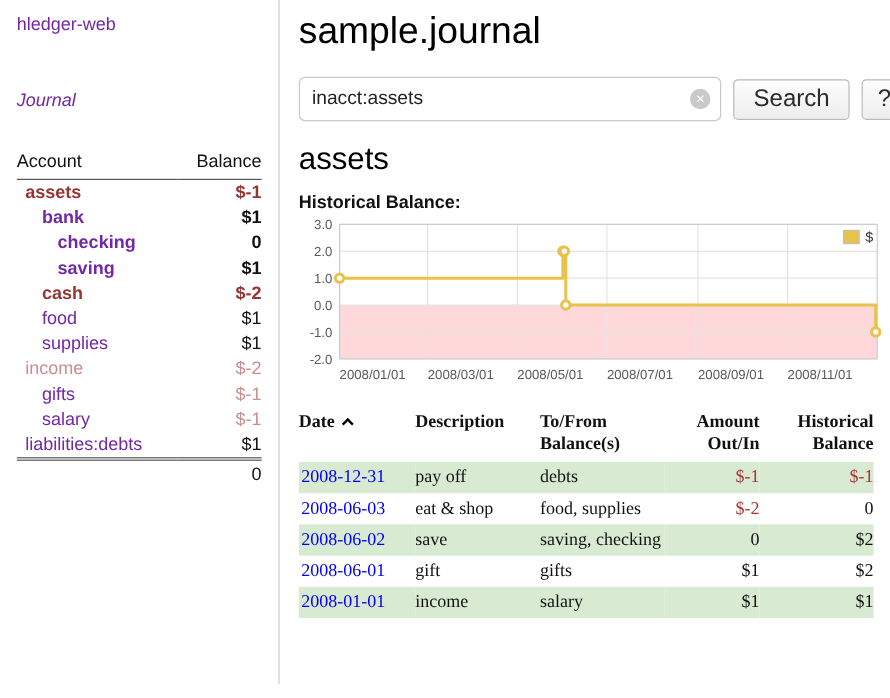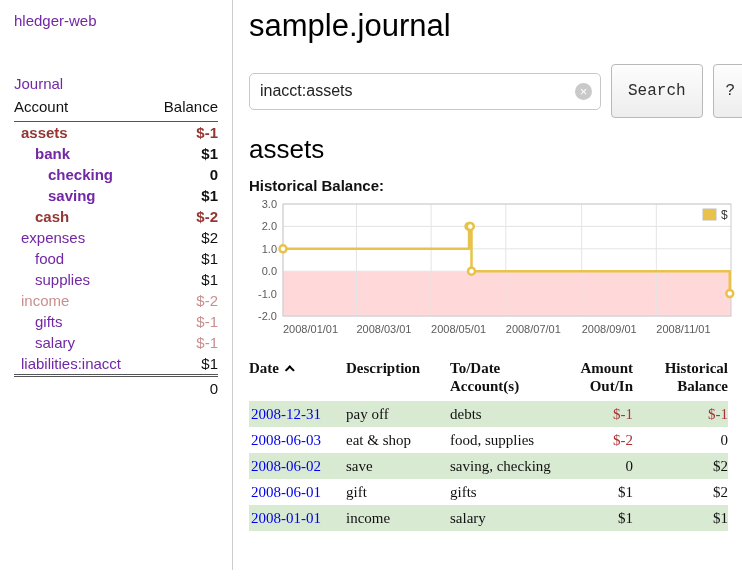--- a/index.html
+++ b/index.html
@@ -11,21 +11,21 @@
   }
   a { text-decoration:none; cursor:pointer; }
   .app { display:flex; width:742px; height:582px; }
 
   
   .sidebar {
     width:233px; min-width:233px; height:570px;
     border-right:1px solid #ccc; padding:12px 14px 0 14px;
   }
   .brand { display:block; color:var(--purple); font-size:15px; margin-bottom:46px; }
-  .journal-link { display:block; color:var(--purple); font-size:15px; margin-bottom:4px; }
+  .journal-link { display:block; color:var(--purple); font-size:15px; margin-bottom:32px;font-style:italic; }
   table.accounts { width:100%; border-collapse:collapse; font-size:15px; }
   table.accounts th { font-weight:normal; text-align:left; padding:2px 0 6px 0; border-bottom:1px solid #555; }
   table.accounts th.bal-h { text-align:right; }
   table.accounts td { padding:2px 0; white-space:nowrap; }
   td.acct.d1 { padding-left:7px; }
   td.acct.d2 { padding-left:21px; }
   td.acct.d3 { padding-left:34px; }
   td.bal { text-align:right; }
   .b { font-weight:bold; }
   .nm-link { color:var(--purple); }
@@ -45,22 +45,22 @@
     width:100%; height:37px; border:1px solid #c9c9c9; border-radius:5px;
     font-size:16px; padding:0 32px 0 10px; color:#222;
     font-family:"Liberation Sans", sans-serif; outline:none;
   }
   .clear-icon {
     position:absolute; right:9px; top:10px; width:17px; height:17px;
     background:#c9c9c9; color:#fff; border-radius:50%;
     font-size:13px; line-height:17px; text-align:center; cursor:pointer;
   }
   .btn {
-    height:54px; padding:0 16px; font-size:16px; color:#2b2b2b;
-    font-family:Liberation Mono, monospace;
+    height:34px; padding:0 16px; font-size:20px; color:#2b2b2b;
+    font-family:Liberation Sans, sans-serif;
     background:linear-gradient(#fdfdfd,#ededed);
     border:1px solid #b9b9b9; border-radius:4px; cursor:pointer;
   }
   .btn.help { padding:0 12px; }
   h2.account-heading { font-size:26px; font-weight:normal; margin:6px 0 12px 0; color:#000; }
   .chart-title { font-size:15px; font-weight:bold; margin:0 0 4px 0; }
 
   #chart { width:487px;text-align:right; }
   #chart text { font-family:"Liberation Sans", sans-serif; font-size:11px; fill:#5a5a5a; }
   #chart text.legend-label { font-size:12px; fill:#333; }
@@ -111,45 +111,41 @@
           </tr>
           <tr>
             <td class="acct d3 b"><a class="nm-link">saving</a></td>
             <td class="bal v-normal b">$1</td>
           </tr>
           <tr>
             <td class="acct d2 b"><a class="nm-negative">cash</a></td>
             <td class="bal v-negative b">$-2</td>
           </tr>
           <tr>
-            <td class="acct d1"><a class="nm-link">expenses</a></td>
-            <td class="bal v-normal">$2</td>
-          </tr>
-          <tr>
             <td class="acct d2"><a class="nm-link">food</a></td>
             <td class="bal v-normal">$1</td>
           </tr>
           <tr>
             <td class="acct d2"><a class="nm-link">supplies</a></td>
             <td class="bal v-normal">$1</td>
           </tr>
           <tr>
             <td class="acct d1"><a class="nm-pale-negative">income</a></td>
             <td class="bal v-pale-negative">$-2</td>
           </tr>
           <tr>
             <td class="acct d2"><a class="nm-link">gifts</a></td>
             <td class="bal v-pale-negative">$-1</td>
           </tr>
           <tr>
             <td class="acct d2"><a class="nm-link">salary</a></td>
             <td class="bal v-pale-negative">$-1</td>
           </tr>
           <tr>
-            <td class="acct d1"><a class="nm-link">liabilities:inacct</a></td>
+            <td class="acct d1"><a class="nm-link">liabilities:debts</a></td>
             <td class="bal v-normal">$1</td>
           </tr>
         </tbody>
       <tfoot>
         <tr class="total-row">
           <td></td>
           <td class="bal v-normal">0</td>
         </tr>
       </tfoot>
     </table>
@@ -211,21 +207,21 @@
         <col style="width:97px">
           <col style="width:104px">
           <col style="width:104px">
           <col style="width:79px">
           <col style="width:95px">
       </colgroup>
       <thead>
         <tr>
           <th class="c-date"><span>Date</span><span class="sort-chevron"></span></th>
           <th class="c-desc">Description</th>
-          <th class="c-acct">To/Date Account(s)</th>
+          <th class="c-acct">To/From Balance(s)</th>
           <th class="c-amt">Amount Out/In</th>
           <th class="c-bal">Historical Balance</th>
         </tr>
       </thead>
       <tbody>
           <tr class="shaded">
             <td class="c-date"><a class="date-link">2008-12-31</a></td>
             <td class="c-desc">pay off</td>
             <td class="c-acct">debts</td>
             <td class="c-amt neg">$-1</td>

